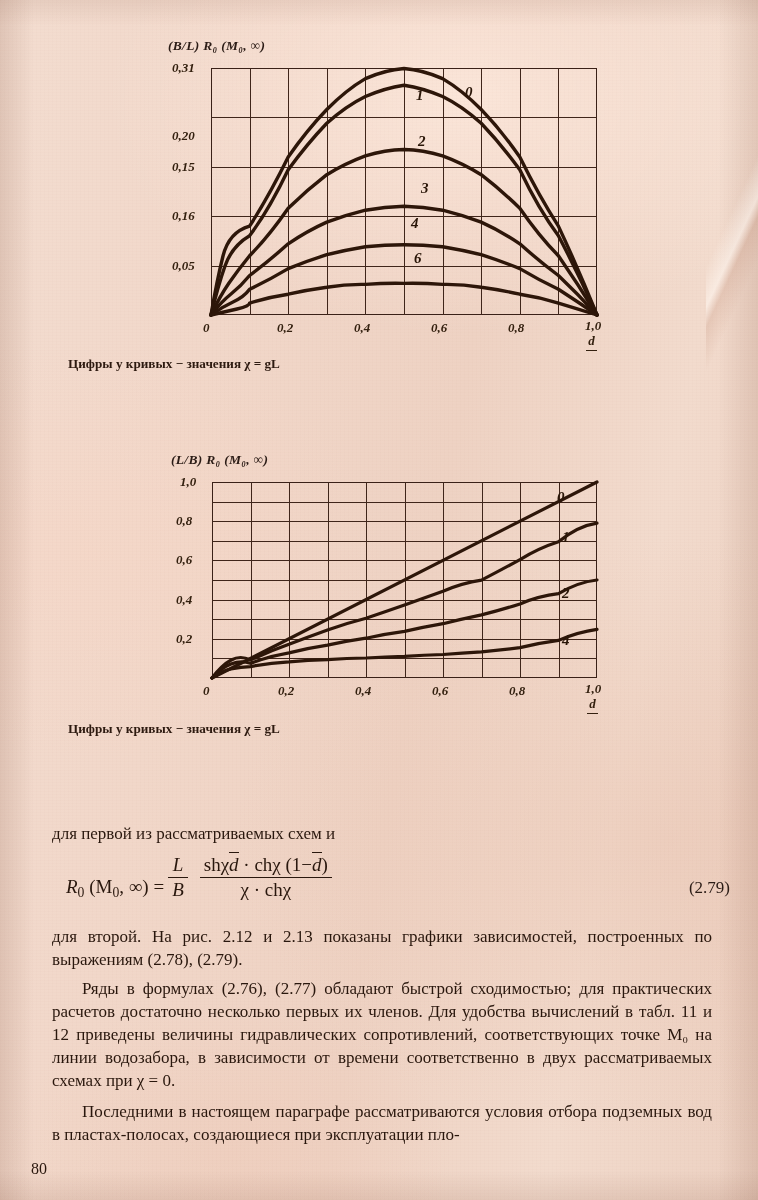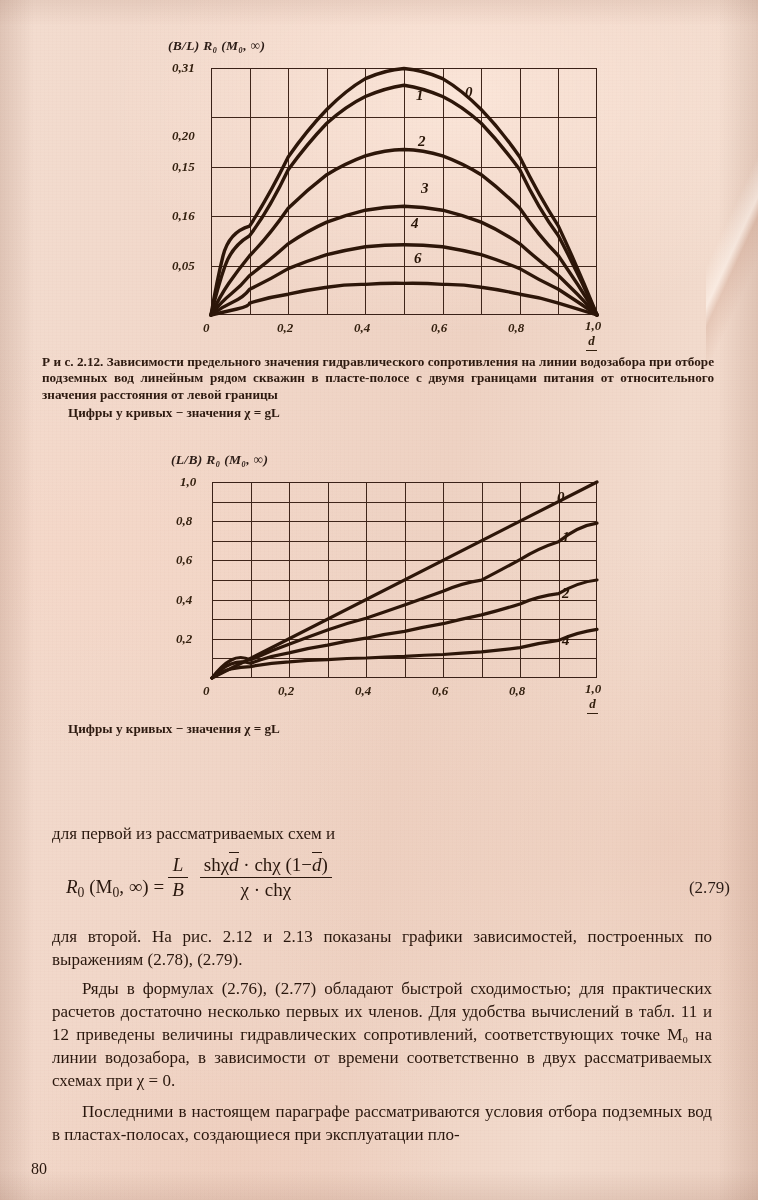--- a/index.html
+++ b/index.html
@@ -190,21 +190,20 @@
     <div class="tick-x" style="left:354px;top:320px;">0,4</div>
     <div class="tick-x" style="left:431px;top:320px;">0,6</div>
     <div class="tick-x" style="left:508px;top:320px;">0,8</div>
     <div class="tick-x" style="left:585px;top:318px;">1,0</div>
     <div class="xvar" style="left:586px;top:333px;">
       <span>d</span><span class="bar"></span>
     </div>
   </div>
 
   <div class="caption" style="position:absolute;left:42px;top:354px;width:672px;">
-    <span>Р и с. 2.12. Зависимости предельного значения гидравлического сопротивления на линии водозабора при отборе подземных вод линейным рядом скважин в пласте-полосе с двумя границами питания от относительного значения расстояния от левой границы</span>
     <span class="sub">Цифры у кривых − значения χ = gL</span>
   </div>
 
   <div class="fig" style="position:absolute;left:0;top:440px;width:758px;height:270px;">
     <div class="axis-title" style="left:171px;top:12px;font-size:13.5px;">
       <span>(L/B) R₀ (M₀, ∞)</span>
     </div>
 
     <div class="plot" style="left:212px;top:42px;width:385px;height:196px;">
       <div class="frame"></div>

